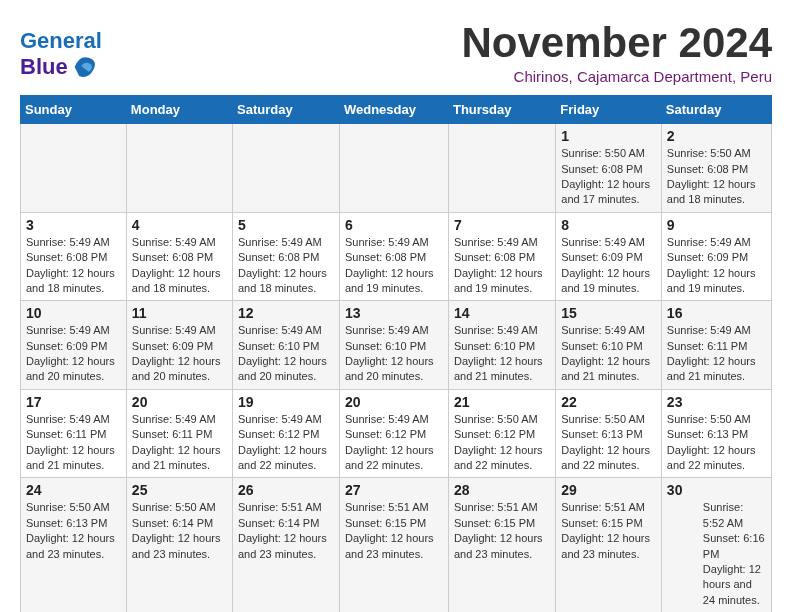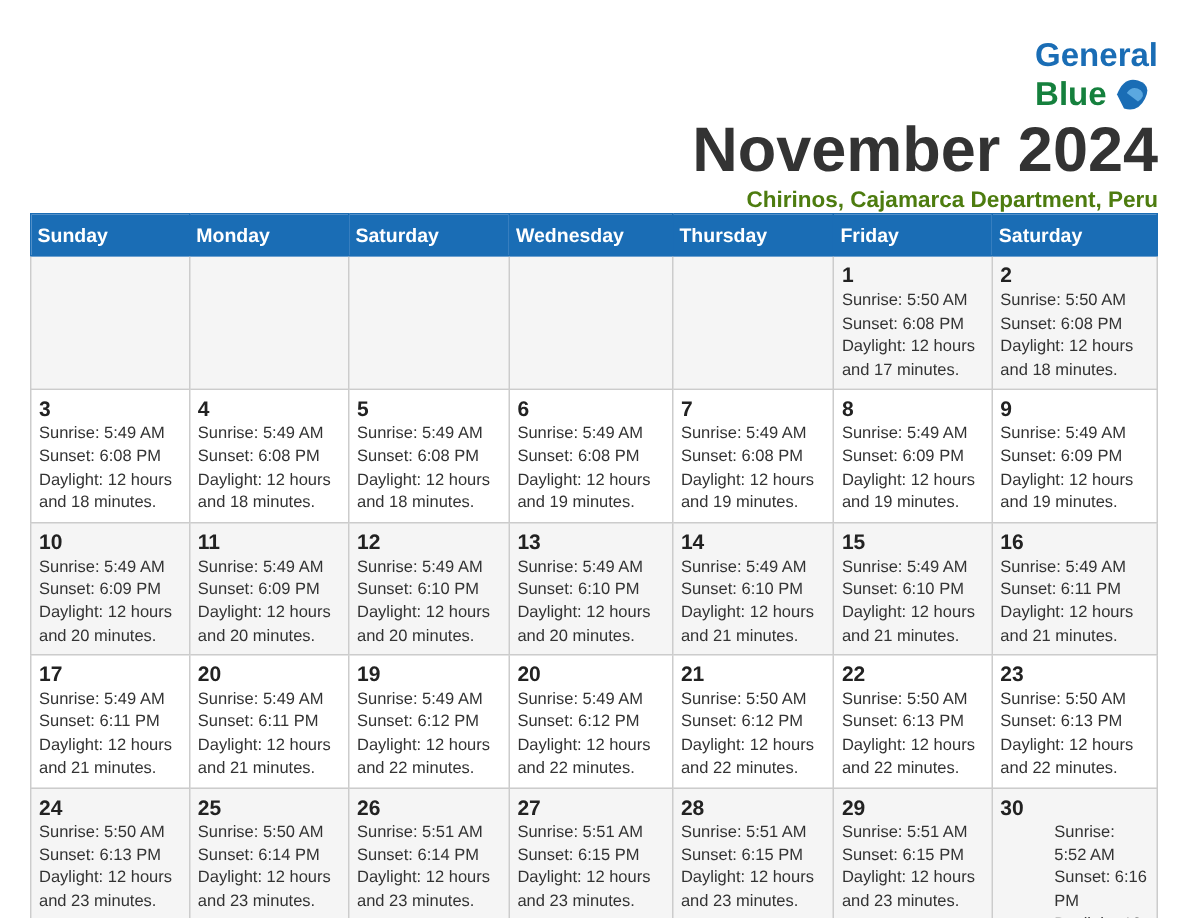--- a/index.html
+++ b/index.html
@@ -6,22 +6,22 @@
     body {
       font-family: Arial, sans-serif;
       background: #fff;
       width: 792px;
       min-height: 612px;
       padding: 20px;
     }
     .header-section {
       display: flex;
       justify-content: space-between;
-      align-items: flex-end;
-      flex-direction: column;
+      align-items: center;
+      margin-bottom: 10px;
     }
     .logo {
       display: flex;
       align-items: center;
       margin-top: 5px;
     }
     .logo-text {
       font-size: 22px;
       font-weight: bold;
       color: #333;
@@ -39,23 +39,22 @@
       text-align: right;
     }
     .month-title {
       font-size: 42px;
       font-weight: bold;
       color: #333;
       line-height: 1.1;
     }
     .location-title {
       font-size: 15px;
-      color: #4d7c0f;
+      color: #701a75;
       margin-top: 2px;
-      font-weight: bold;
     }
     table {
       width: 100%;
       border-collapse: collapse;
       font-size: 11px;
     }
     thead th {
       background-color: #1a6db5;
       color: #fff;
       padding: 6px 4px;
@@ -96,21 +95,21 @@
 </head>
 <body>
 
 <div class="header-section">
   <div class="logo">
     <div>
       <div class="logo-text">
         <span>General</span>
       </div>
       <div style="display:flex;align-items:center;">
-        <span class="logo-text" style="color:#15803d;">Blue</span>
+        <span class="logo-text" style="color:#4c1d95;">Blue</span>
         <svg class="logo-icon" viewBox="0 0 30 30" xmlns="http://www.w3.org/2000/svg">
           <path d="M5 15 Q10 2 20 5 Q30 8 25 18 Q20 28 10 25 Z" fill="#1a6db5"></path>
           <path d="M12 14 Q16 8 22 12 Q26 16 20 20 Z" fill="#5ba8e0"></path>
         </svg>
       </div>
     </div>
   </div>
   <div class="title-block">
     <div class="month-title">November 2024</div>
     <div class="location-title">Chirinos, Cajamarca Department, Peru</div>

